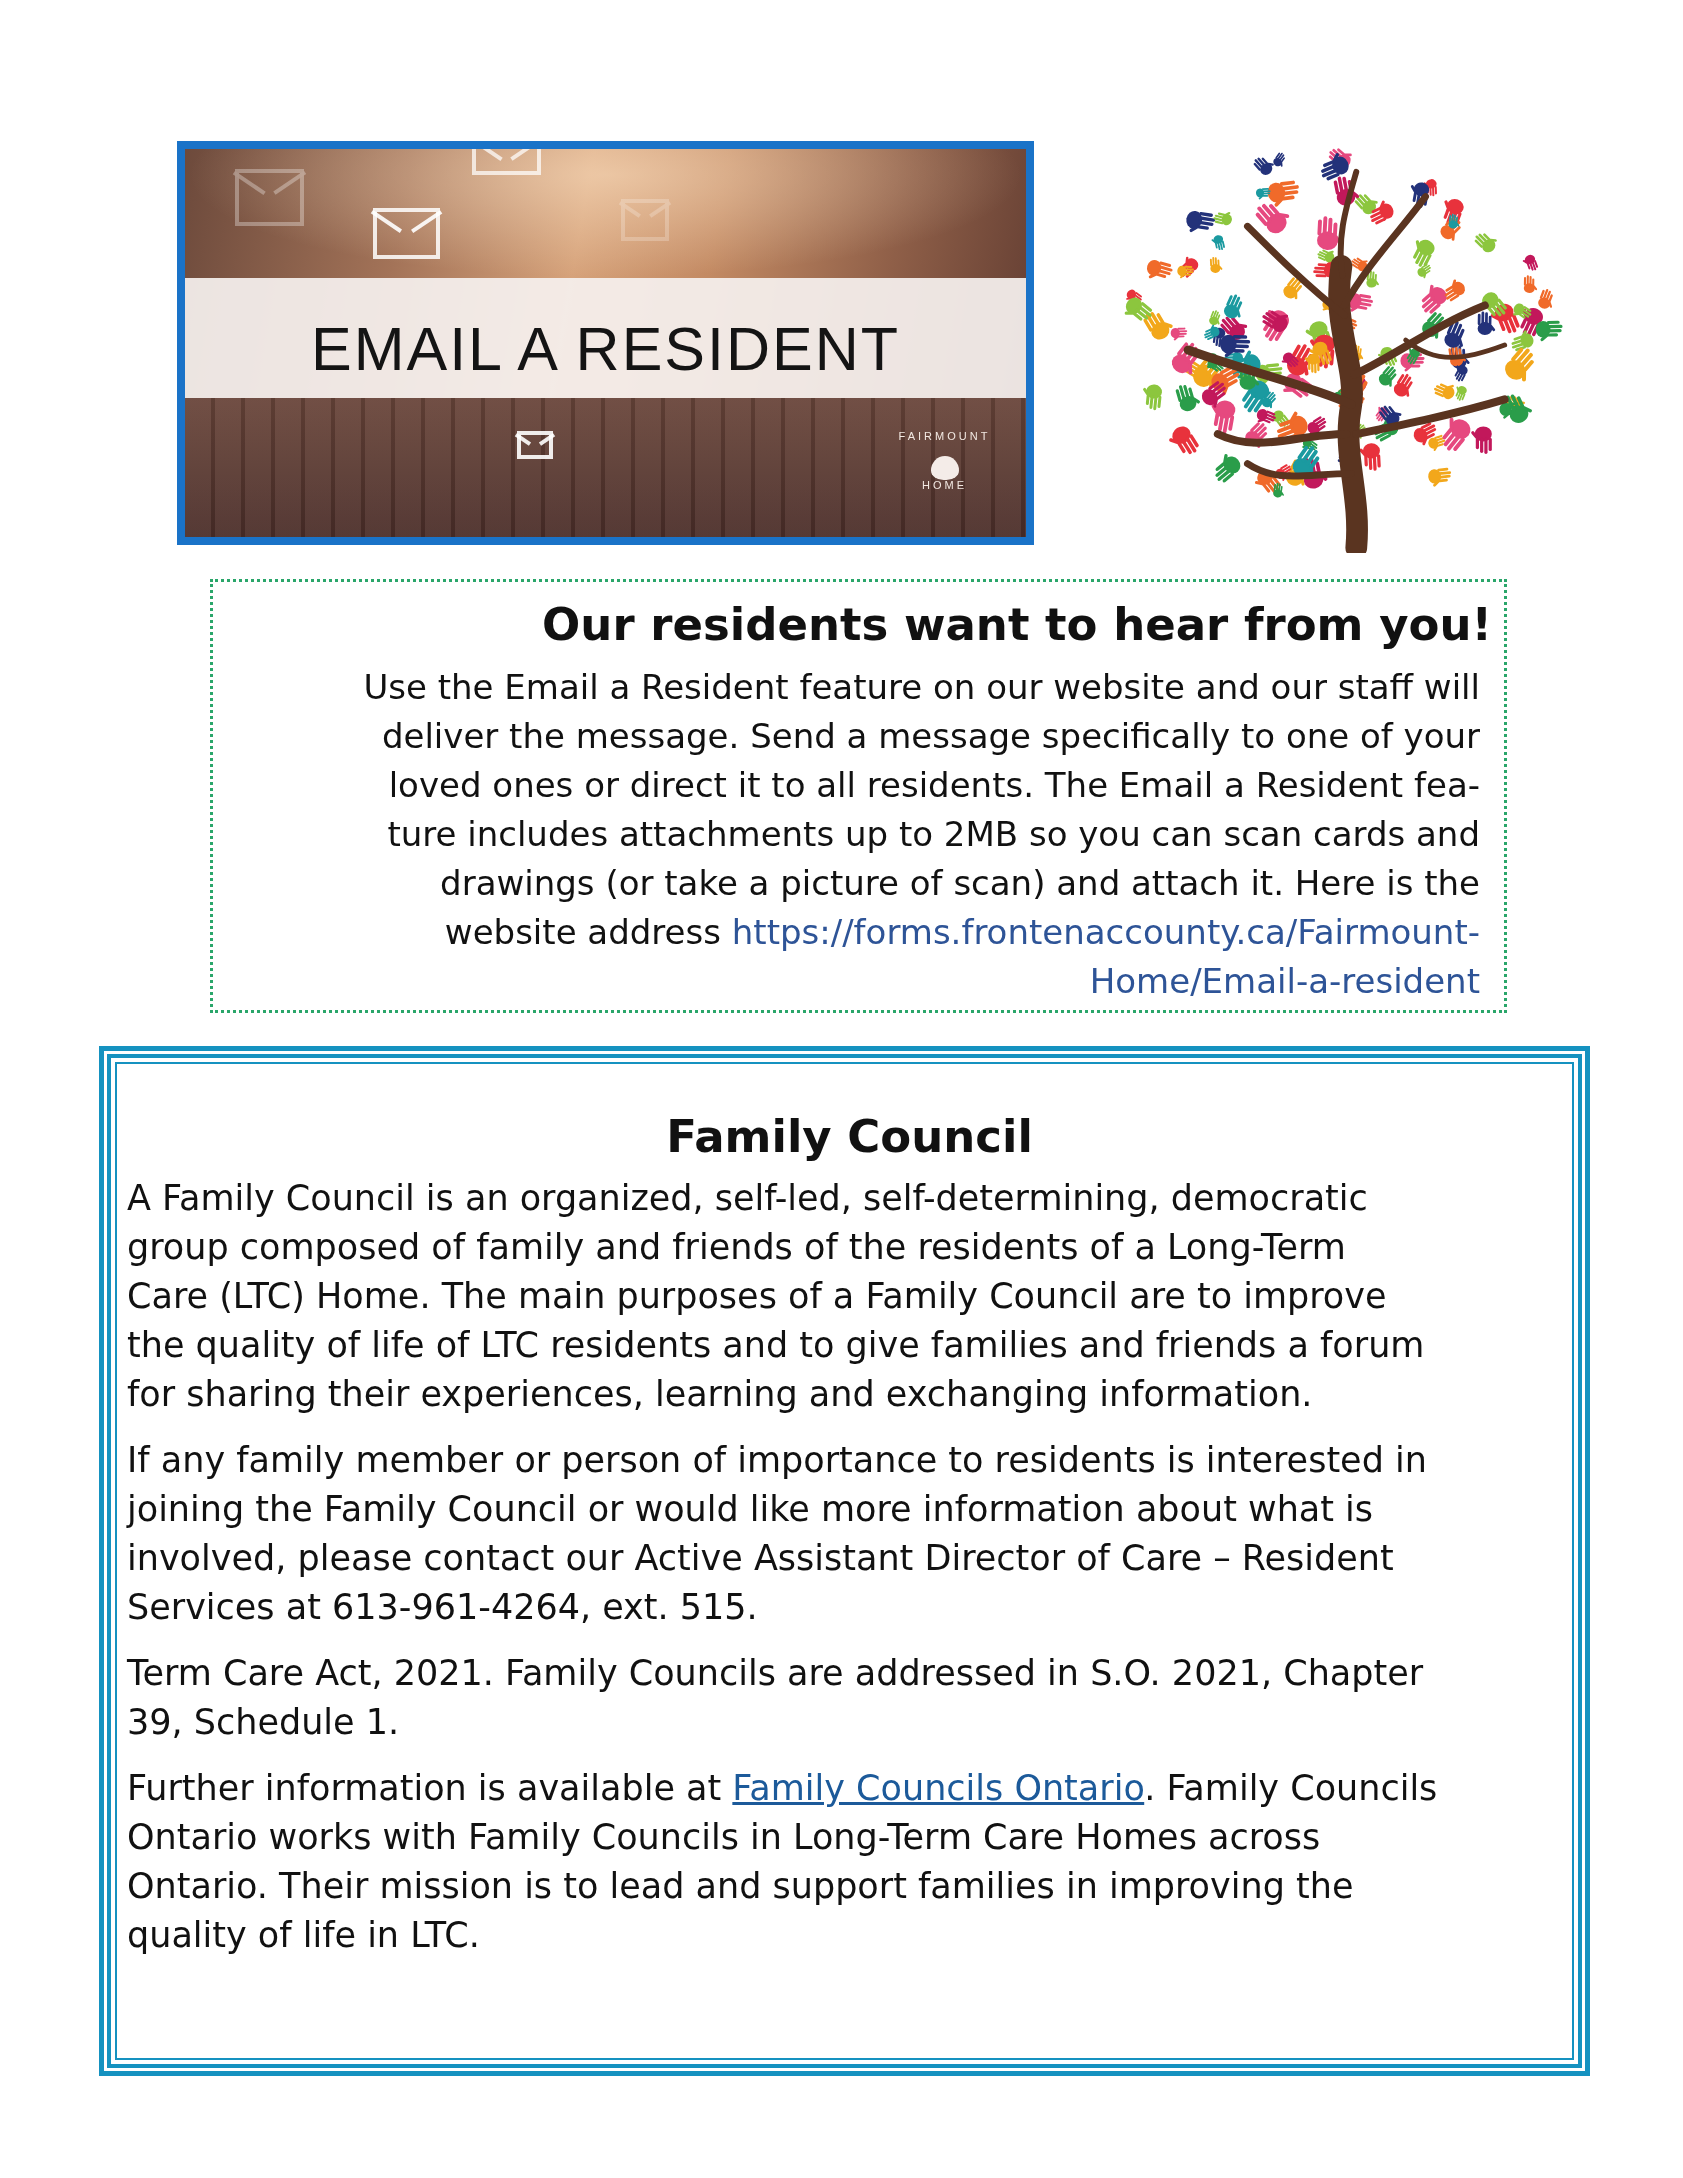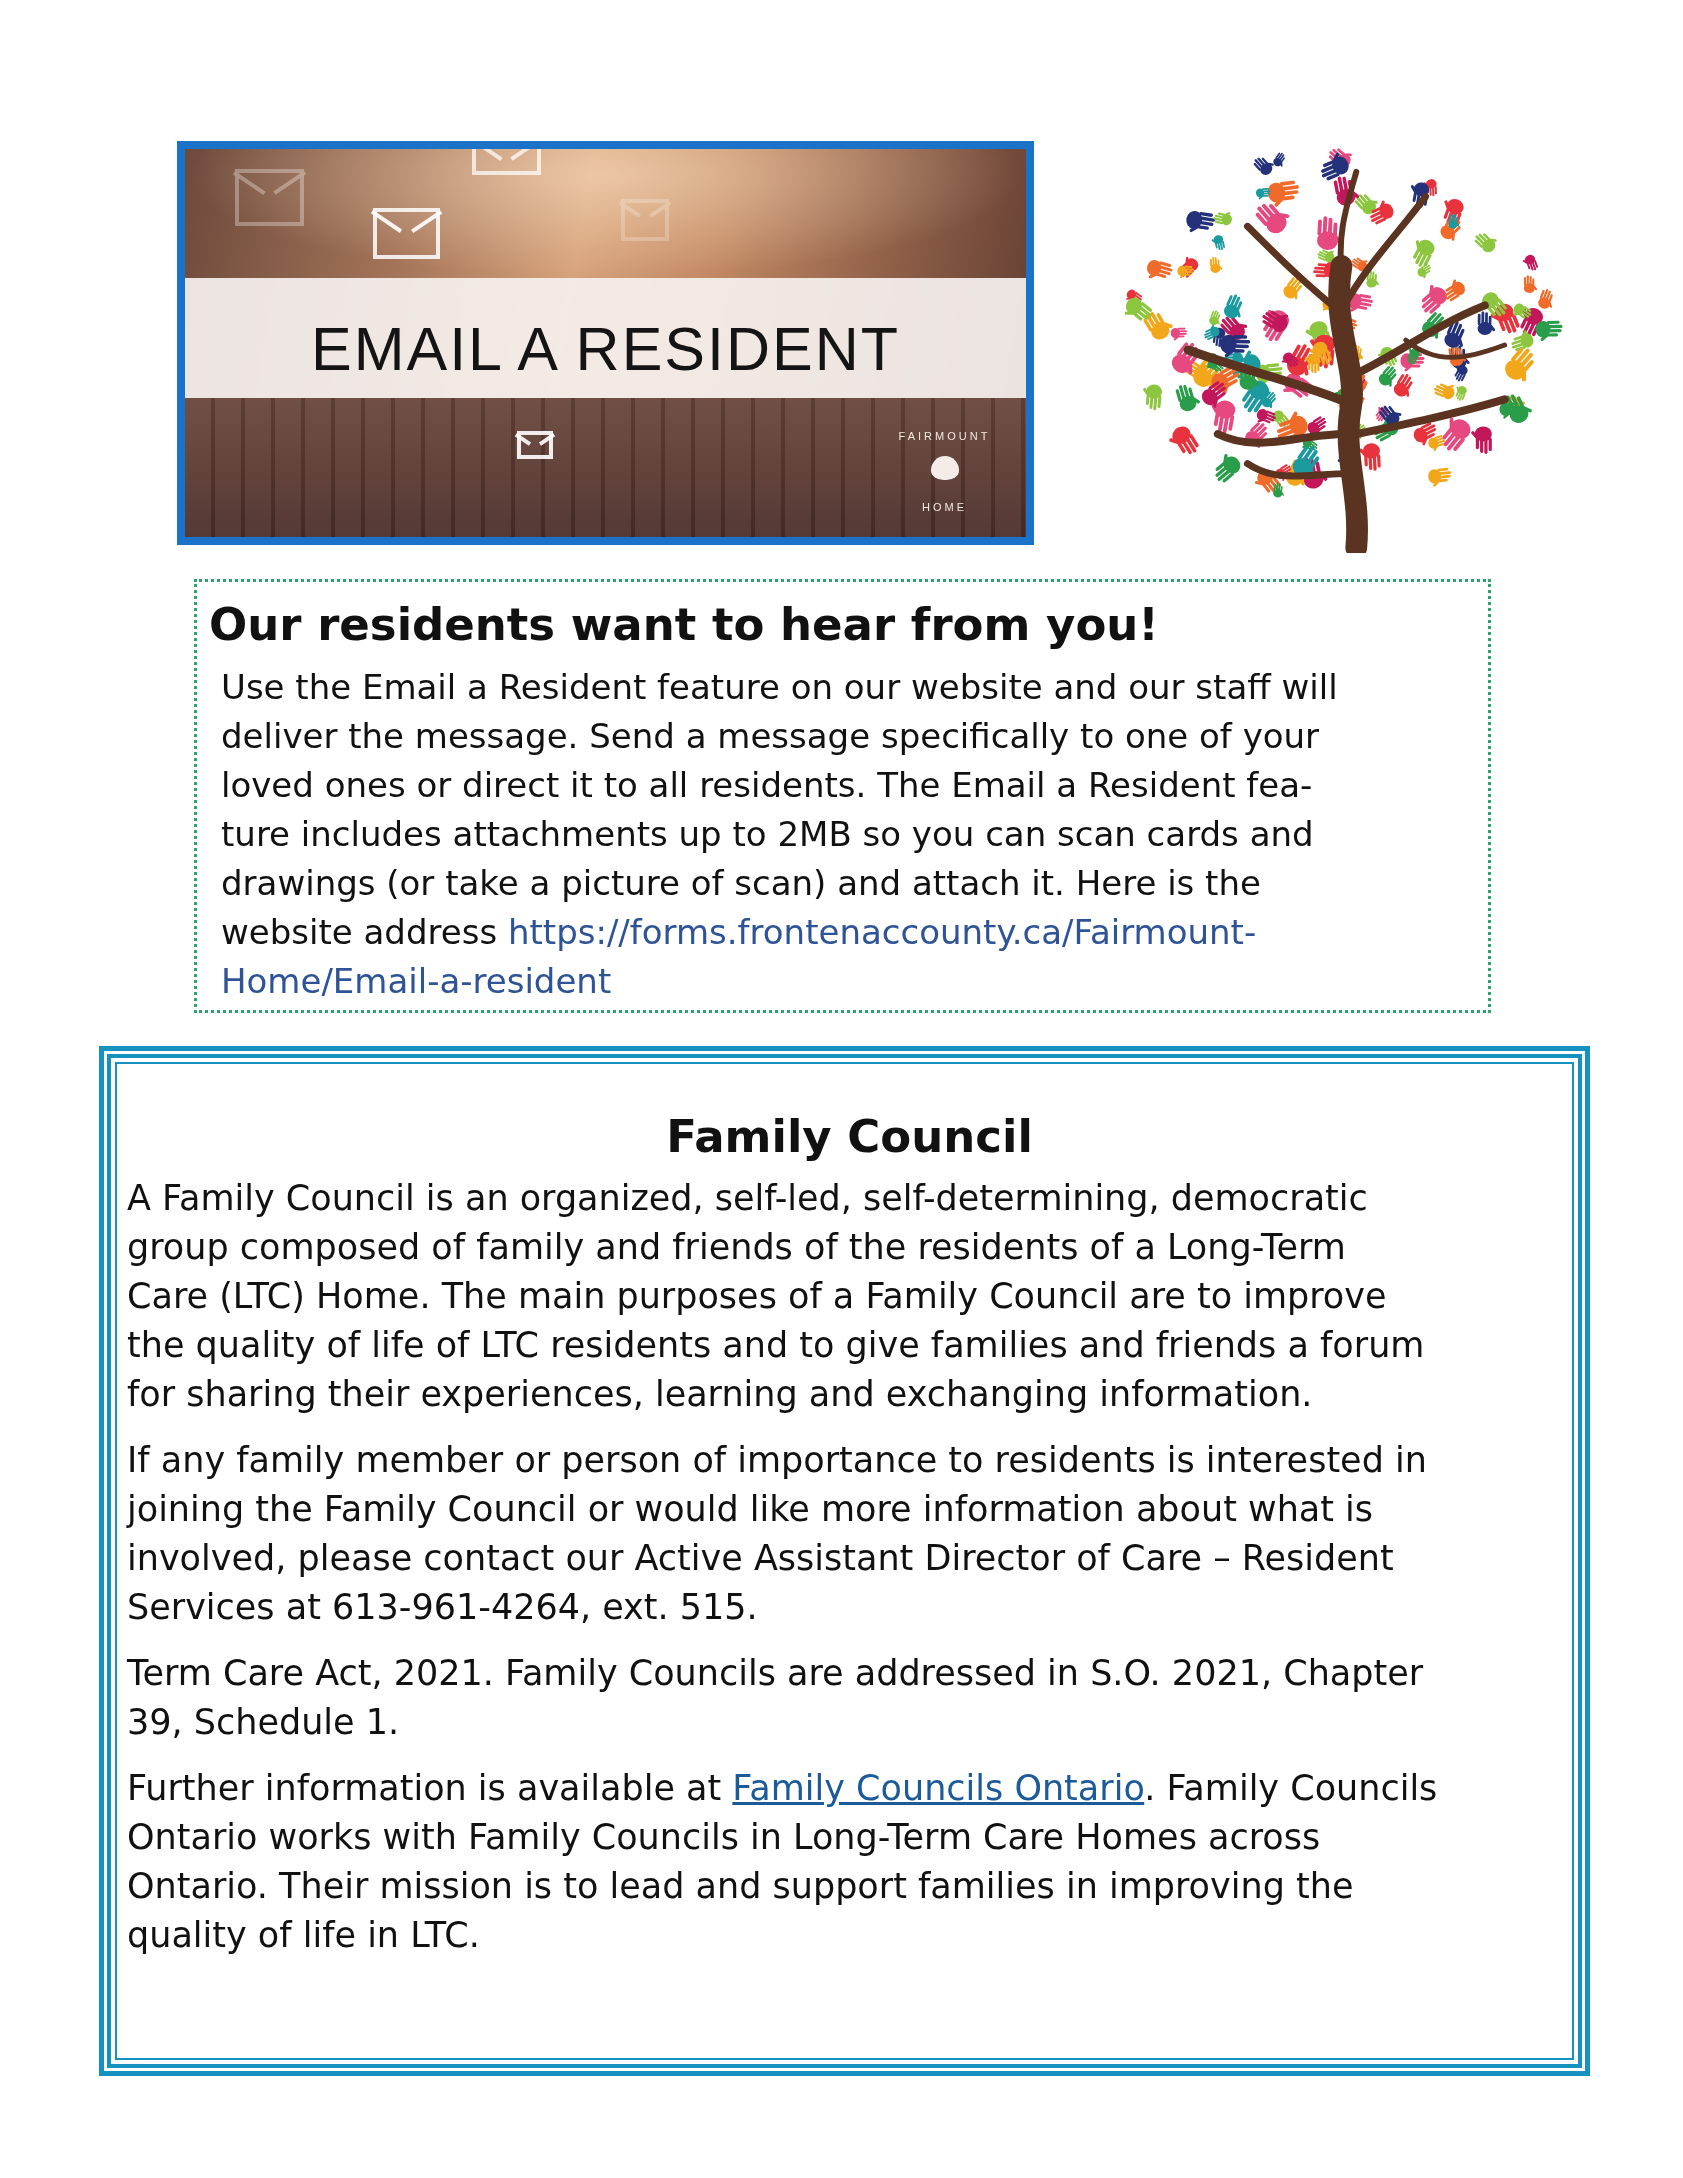--- a/index.html
+++ b/index.html
@@ -32,22 +32,22 @@
   .logo-ring { position:absolute; inset:0; border-radius:50%; }
   .logo-text { position:absolute; left:0; width:100%; text-align:center; color:#f2e8e2;
                font-family:"Liberation Sans", sans-serif; font-size:11px; letter-spacing:3px; }
   .logo-heart { position:absolute; left:34px; top:36px; width:28px; height:24px; background:#f4ece8;
                 border-radius:50% 50% 45% 45% / 60% 60% 40% 40%; }
 
   
   .tree { position:absolute; left:1109px; top:137px; width:455px; height:416px; }
 
   
-  .msg-box { position:absolute; left:194px; top:579px; width:1297px; height:434px;
-             border:3px dotted #2aa66a; box-sizing:border-box; padding:16px 12px 0 12px; }
+  .msg-box { position:absolute; left:210px; top:579px; width:1297px; height:434px;
+             border:3px dotted #2aa66a; box-sizing:border-box; padding:16px 12px 0 12px;text-align:right; }
   .msg-heading { font-family:"DejaVu Sans", sans-serif; font-weight:bold; font-size:45px;
                  margin:0 0 6px 0; line-height:53px; color:#111; }
   .msg-body { font-size:34px; line-height:49px; margin:12px; color:#111; }
   .msg-link { color:#2e5497; text-decoration:none; }
 
   
   .fc-outer { position:absolute; left:99px; top:1046px; width:1491px; height:1030px;
               border:5px solid #1592c0; box-sizing:border-box; }
   .fc-mid { position:absolute; inset:3px; border:4px solid #1592c0; }
   .fc-inner { position:absolute; inset:4px; border:2px solid #1592c0; }
@@ -68,21 +68,21 @@
   <div class="env e5"></div>
   <div class="strip">
     <span class="strip-title">EMAIL A RESIDENT</span>
   </div>
   <div class="keyboard"></div>
   <div class="env e3"></div>
   <div class="logo">
     <div class="logo-ring"></div>
     <div class="logo-text" style="top:10px;">FAIRMOUNT</div>
     <div class="logo-heart"></div>
-    <div class="logo-text" style="bottom:2px;">HOME</div>
+    <div class="logo-text" style="bottom:24px;">HOME</div>
   </div>
 </div>
 
 <svg class="tree" id="tree" viewBox="0 0 460 420">
   <g id="leaves">
       <g transform="translate(69.3,197.9) rotate(88) scale(0.58)" fill="#e6497f">
         <ellipse cx="0" cy="4" rx="9" ry="8"></ellipse>
         <rect x="-9" y="-14" width="3.4" height="14" rx="1.7"></rect>
         <rect x="-4.5" y="-17" width="3.4" height="17" rx="1.7"></rect>
         <rect x="0" y="-16" width="3.4" height="16" rx="1.7"></rect>

